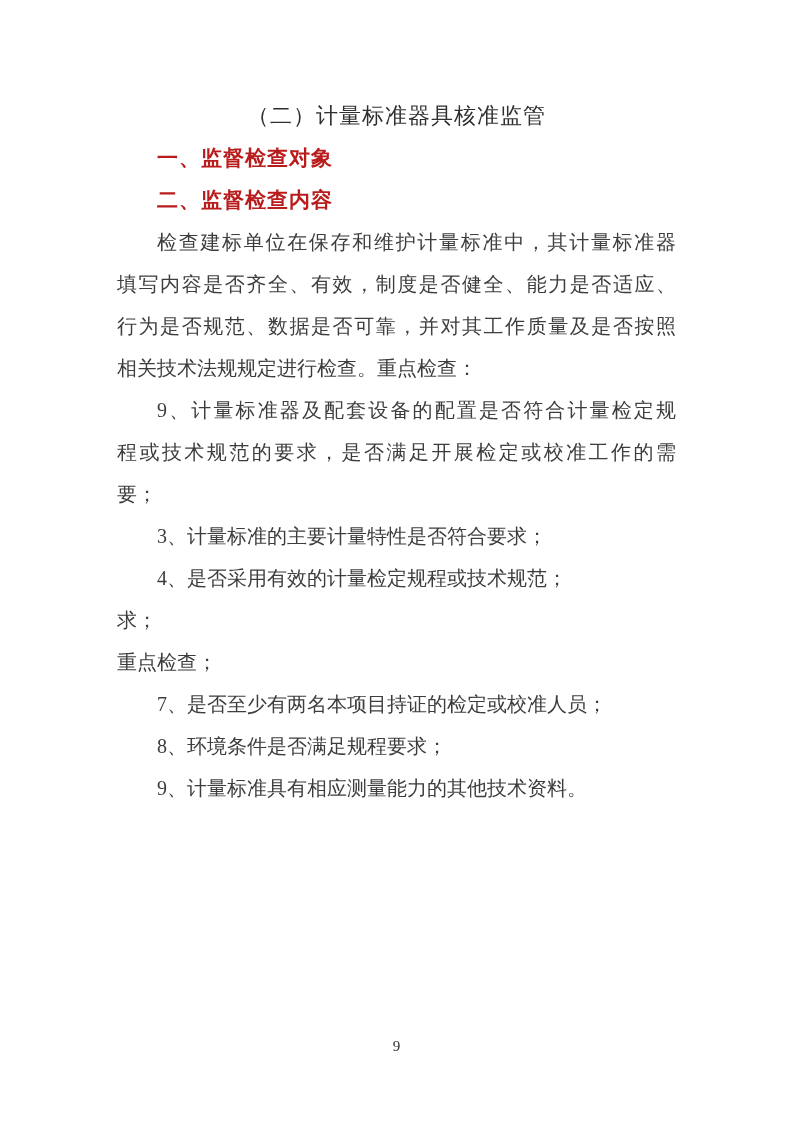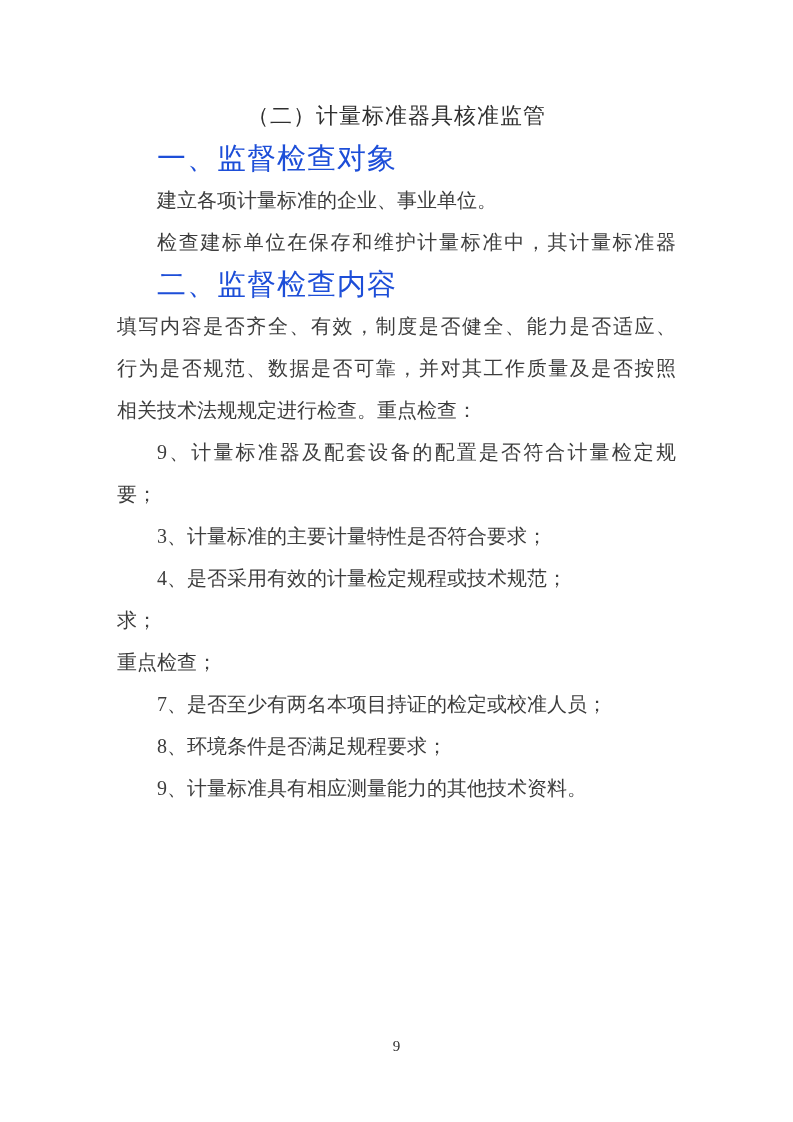--- a/index.html
+++ b/index.html
@@ -30,24 +30,24 @@
     white-space: nowrap;
   }
   .line {
     font-size: 20px;
     line-height: 42px;
     color: #3d3d3d;
     white-space: nowrap;
   }
   .line.heading {
     font-family: "Liberation Sans", "DejaVu Sans", sans-serif;
-    font-weight: 400;
-    font-size: 29px;
+    font-weight: 700;
+    font-size: 21px;
     letter-spacing: 1px;
-    color: #1d4ed8;
+    color: #b91c1c;
   }
   .line.indent {
     text-indent: 40px;
   }
   .line.fill {
     white-space: normal;
     text-align: justify;
     text-align-last: justify;
   }
   .page-number {
@@ -63,27 +63,27 @@
   }
 </style>
 </head>
 <body>
 
 <div class="page">
   <div class="content">
     <div class="doc-title">（二）计量标准器具核准监管</div>
     <div id="doc-body">
         <div class="line heading indent">一、监督检查对象</div>
-        <div class="line para indent">建立各项计量标准的企业、事业单位。</div>
+        <div class="line heading indent">二、监督检查内容</div>
         <div class="line para indent fill">检查建标单位在保存和维护计量标准中，其计量标准器</div>
-        <div class="line heading indent">二、监督检查内容</div>
         <div class="line para fill">填写内容是否齐全、有效，制度是否健全、能力是否适应、</div>
         <div class="line para fill">行为是否规范、数据是否可靠，并对其工作质量及是否按照</div>
         <div class="line para">相关技术法规规定进行检查。重点检查：</div>
         <div class="line para indent fill">9、计量标准器及配套设备的配置是否符合计量检定规</div>
+        <div class="line para fill">程或技术规范的要求，是否满足开展检定或校准工作的需</div>
         <div class="line para">要；</div>
         <div class="line para indent">3、计量标准的主要计量特性是否符合要求；</div>
         <div class="line para indent">4、是否采用有效的计量检定规程或技术规范；</div>
         <div class="line para">求；</div>
         <div class="line para">重点检查；</div>
         <div class="line para indent">7、是否至少有两名本项目持证的检定或校准人员；</div>
         <div class="line para indent">8、环境条件是否满足规程要求；</div>
         <div class="line para indent">9、计量标准具有相应测量能力的其他技术资料。</div>
       </div>
   </div>

